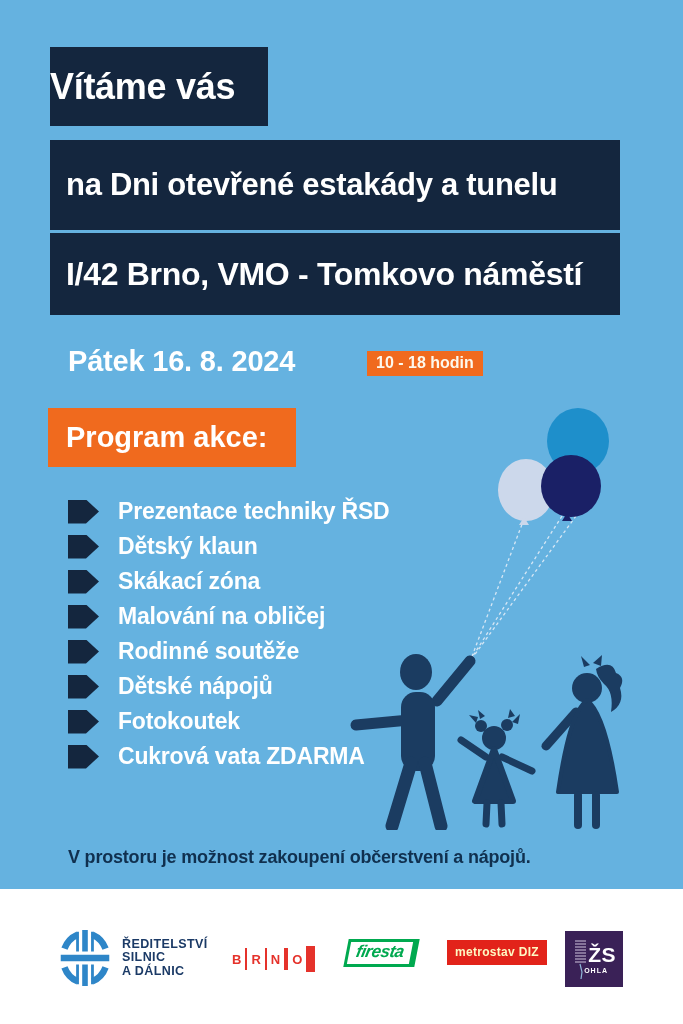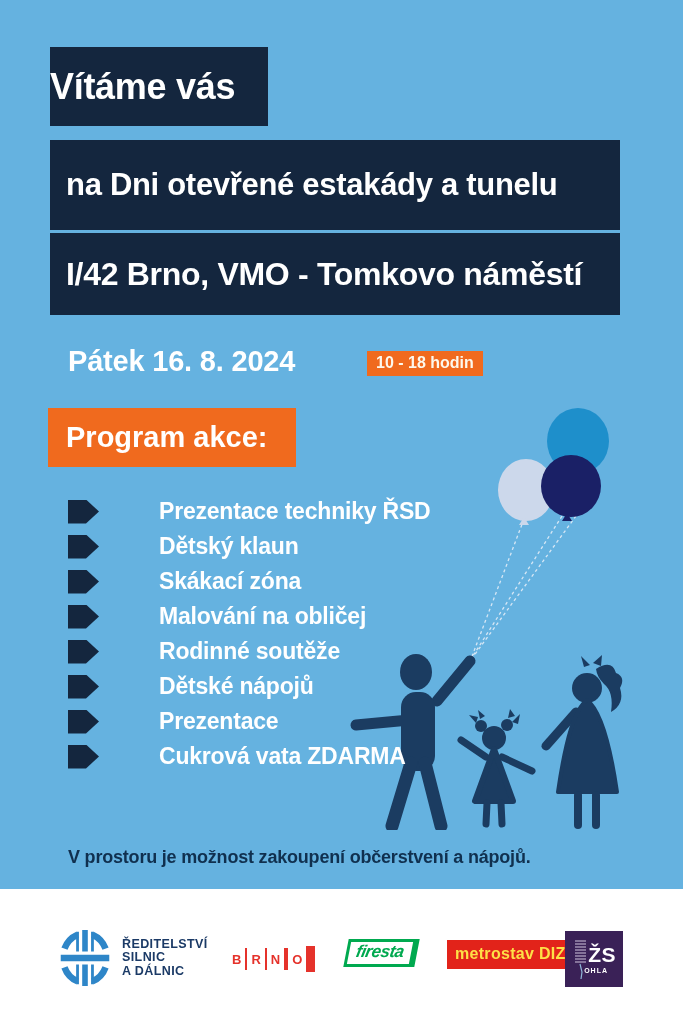--- a/index.html
+++ b/index.html
@@ -42,21 +42,21 @@
   }
   .program-banner{
     position:absolute; left:48px; top:408px; width:248px; height:59px;
     background:var(--accent-orange); color:#ffffff; display:flex; align-items:center;
     font-size:29px; font-weight:bold; padding-left:18px; box-sizing:border-box;
   }
   .program-list{
     position:absolute; left:68px; top:494px; z-index:2;
   }
   .program-item{
-    display:flex; align-items:center; height:35px;gap:41px;
+    display:flex; align-items:center; height:35px;
   }
   .bullet{
     width:31px; height:24px; background:var(--banner-navy); flex:0 0 31px;
     clip-path:polygon(0 0, 58% 0, 100% 50%, 58% 100%, 0 100%);
     margin-right:19px;
   }
   .item-label{
     color:#ffffff; font-size:23px; font-weight:600; letter-spacing:-0.2px; white-space:nowrap;
   }
   .illustration{ position:absolute; left:340px; top:405px; z-index:1; }
@@ -78,21 +78,21 @@
   
   .firesta-logo{
     position:absolute; left:346px; top:50px; transform:skewX(-11deg);
     border:3px solid var(--firesta-green); border-right-width:6px; background:#ffffff;
     padding:0 7px 2px 7px;
   }
   .firesta-label{ color:var(--firesta-green); font-size:17px; font-weight:bold; font-style:italic; letter-spacing:-0.5px;}
   
   .metrostav-logo{
     position:absolute; left:447px; top:51px; background:var(--metrostav-red);
-    color:#fde047; font-size:16px; font-weight:bold; padding:5px 8px 6px 8px; letter-spacing:0.3px;
+    color:#fef9c3; font-size:12px; font-weight:bold; padding:5px 8px 6px 8px; letter-spacing:0.3px;
   }
   
   .zs-logo{
     position:absolute; left:565px; top:42px; width:58px; height:56px;
     background:var(--ohla-purple); display:flex; align-items:center; justify-content:flex-end;
   }
   .zs-textwrap{ margin-right:7px; text-align:center; }
   .zs-main{ color:#ffffff; font-size:21px; font-weight:bold; line-height:20px; letter-spacing:0.5px;margin-left:12px;}
   .zs-sub{ color:#ffffff; font-size:7px; font-weight:bold; letter-spacing:1px; margin-top:2px;}
   .zs-coil{ position:absolute; left:8px; top:7px; }
@@ -149,21 +149,21 @@
       <div class="program-item">
         <span class="bullet"></span>
         <span class="item-label">Rodinné soutěže</span>
       </div>
       <div class="program-item">
         <span class="bullet"></span>
         <span class="item-label">Dětské nápojů</span>
       </div>
       <div class="program-item">
         <span class="bullet"></span>
-        <span class="item-label">Prezentace</span>
+        <span class="item-label">Fotokoutek</span>
       </div>
       <div class="program-item">
         <span class="bullet"></span>
         <span class="item-label">Cukrová vata ZDARMA</span>
       </div>
     </div>
 
   <div class="illustration">
     <svg width="330" height="425" viewBox="0 0 330 425">
 

